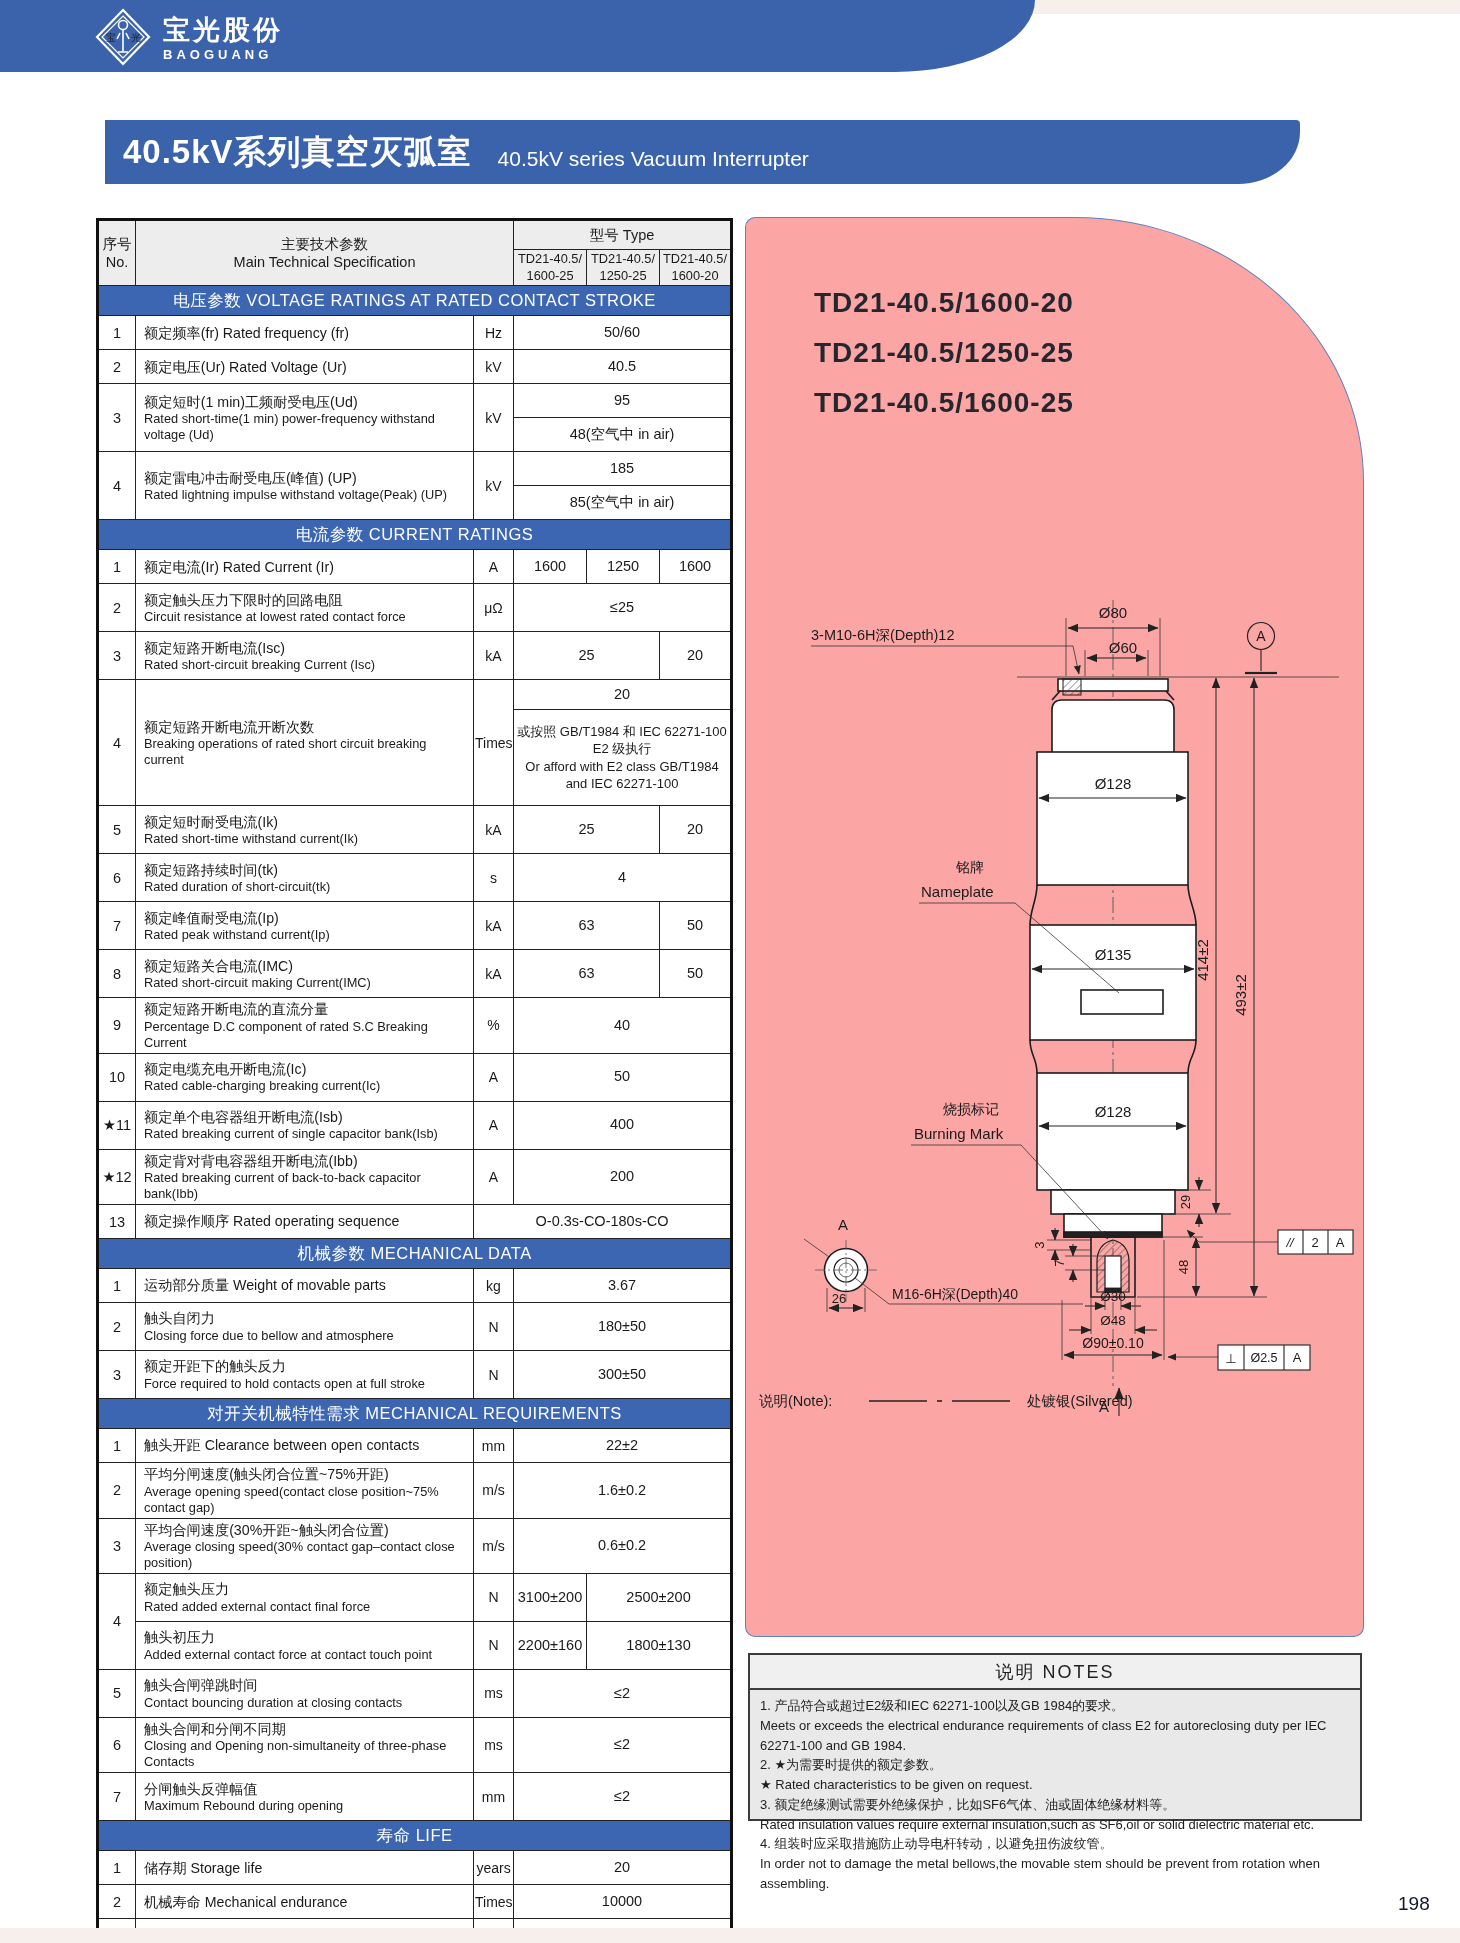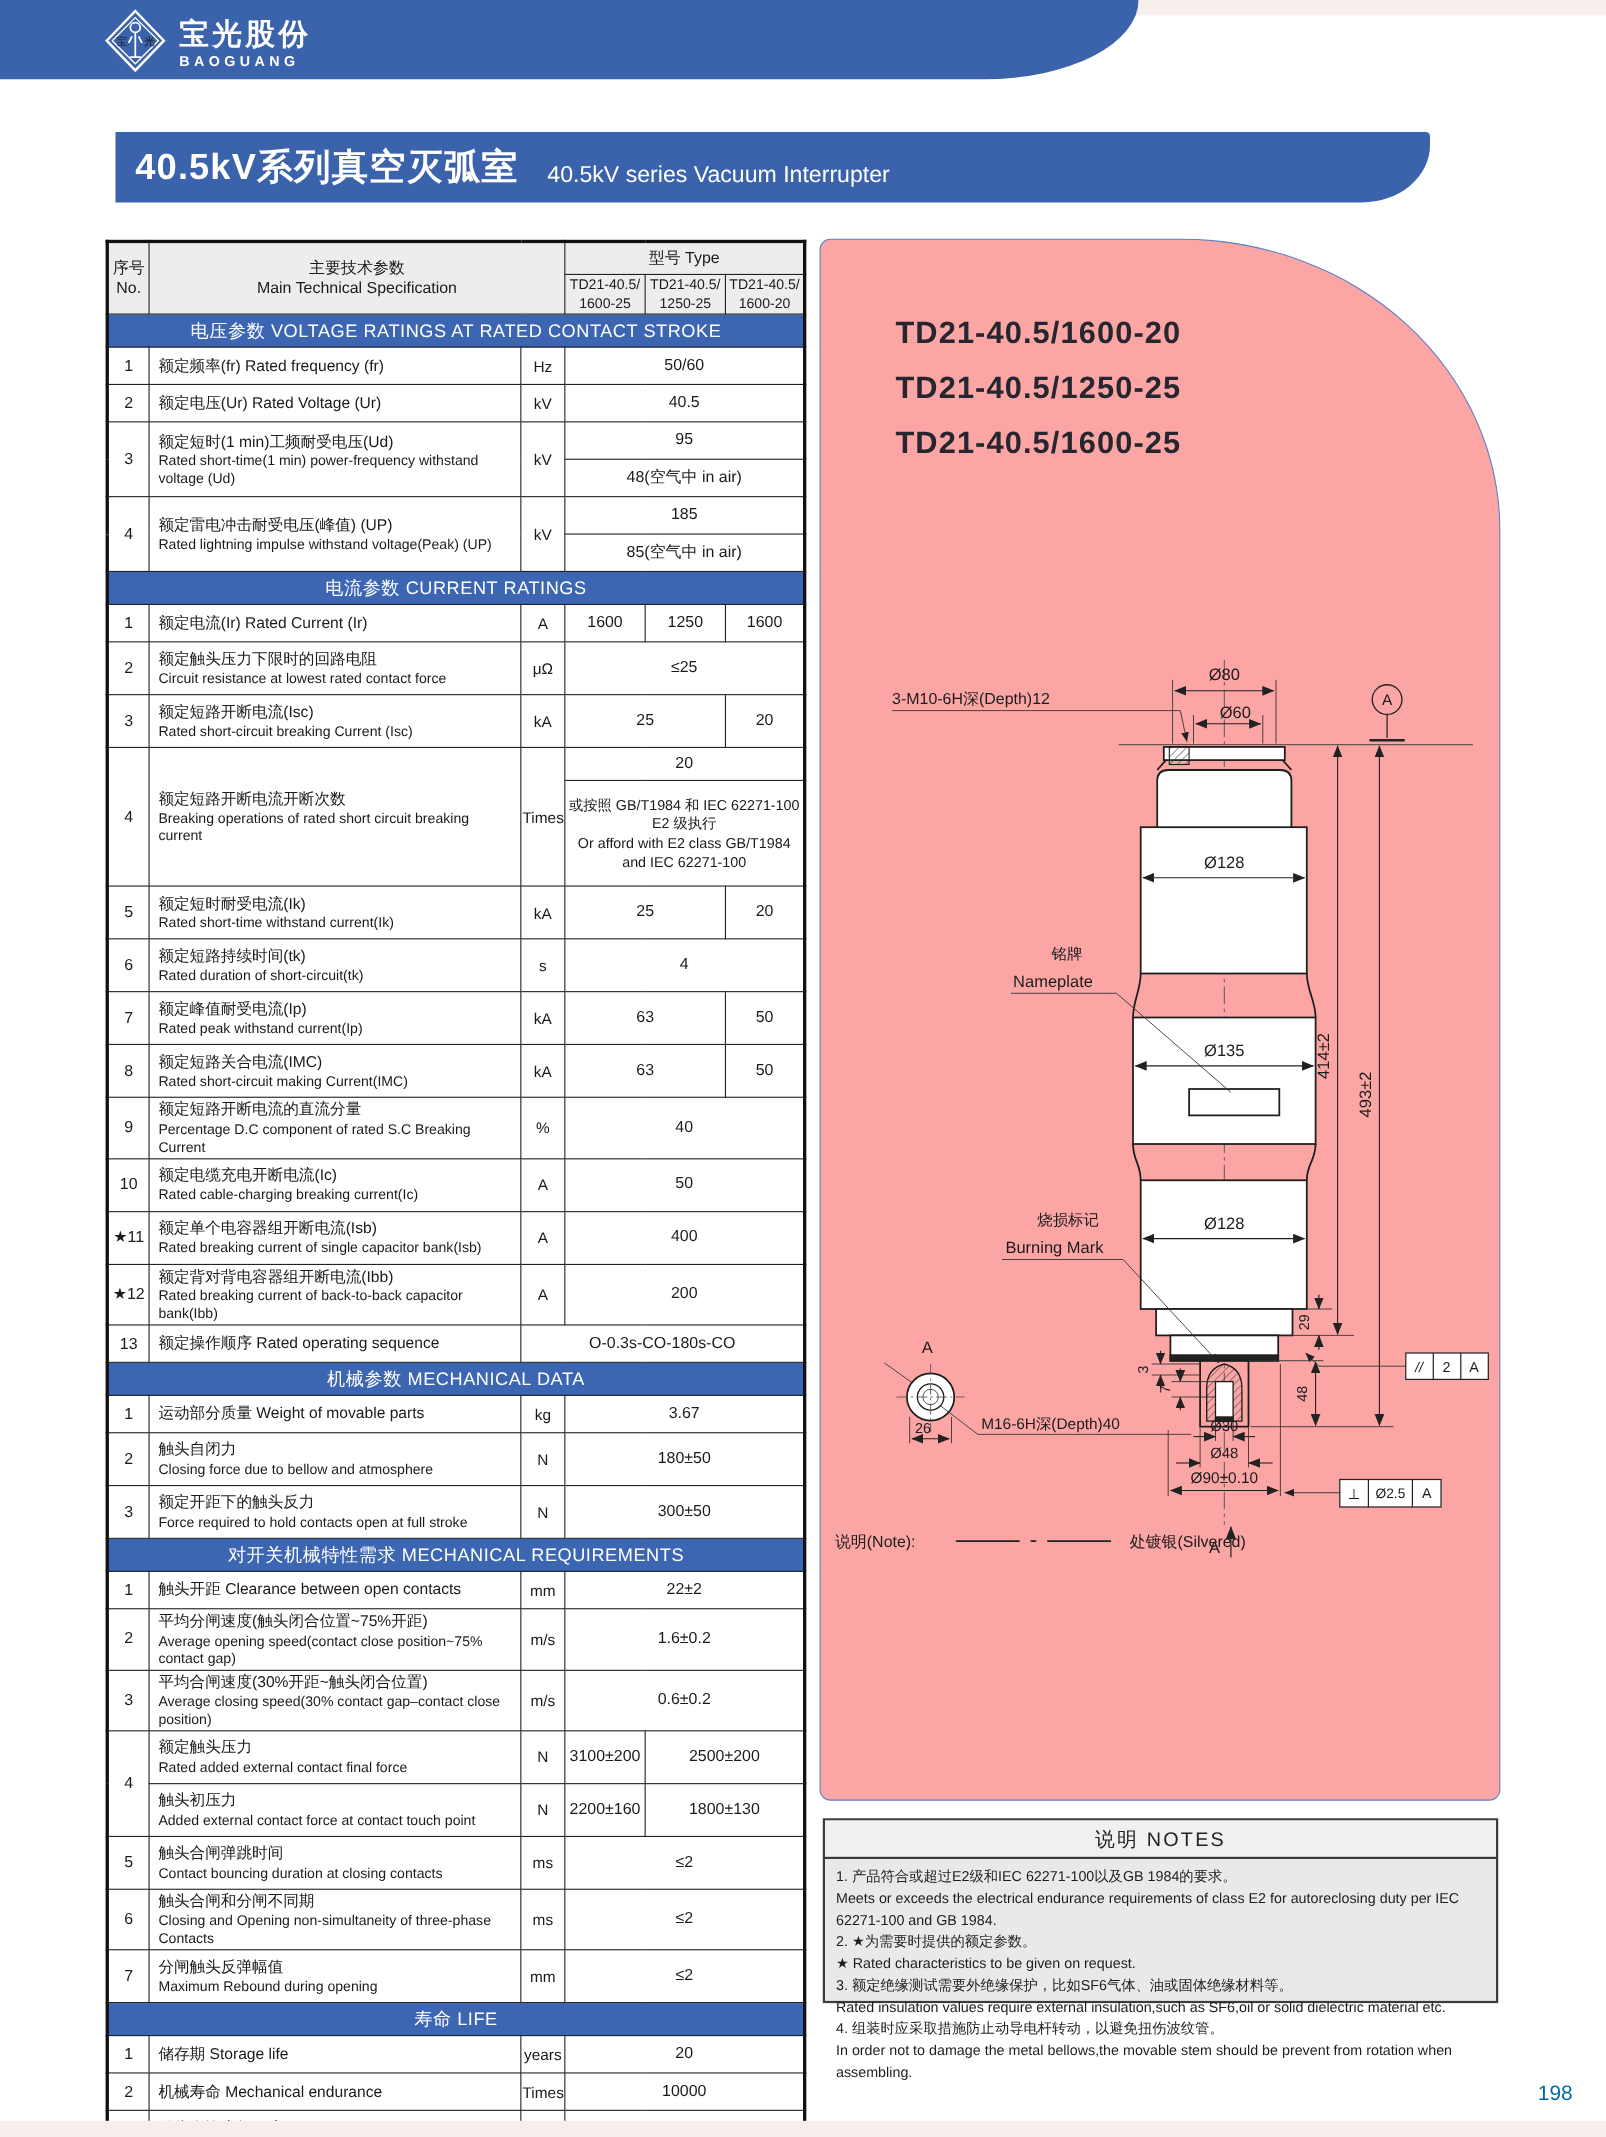--- a/index.html
+++ b/index.html
@@ -51,21 +51,21 @@
   .models div{font-size:28px;font-weight:bold;line-height:50px;letter-spacing:1px;}
   .drawing-svg{position:absolute;top:322px;left:5px;}
 
   
   .notes{position:absolute;top:1653px;left:748px;width:614px;height:168px;background:#e9e9e9;
          border:2px solid #3c3c3c;box-sizing:border-box;}
   .notes-hd{height:33px;border-bottom:2px solid #3c3c3c;background:#f0f0f0;display:flex;
             align-items:center;justify-content:center;font-size:18px;color:#222;letter-spacing:2px;}
   .notes-body{padding:6px 10px;font-size:13px;line-height:1.52;color:#1d1d1d;}
 
-  .pagenum{position:absolute;top:1893px;left:1398px;font-size:19px;color:#0369a1;}
+  .pagenum{position:absolute;top:1893px;left:1398px;font-size:19px;color:#0f172a;}
 
   svg text{font-family:"Liberation Sans","DejaVu Sans",sans-serif;fill:#1b1b1b;}
 </style>
 </head>
 <body>
 
 <div class="page">
 
   <div class="strip-top"></div>
 

